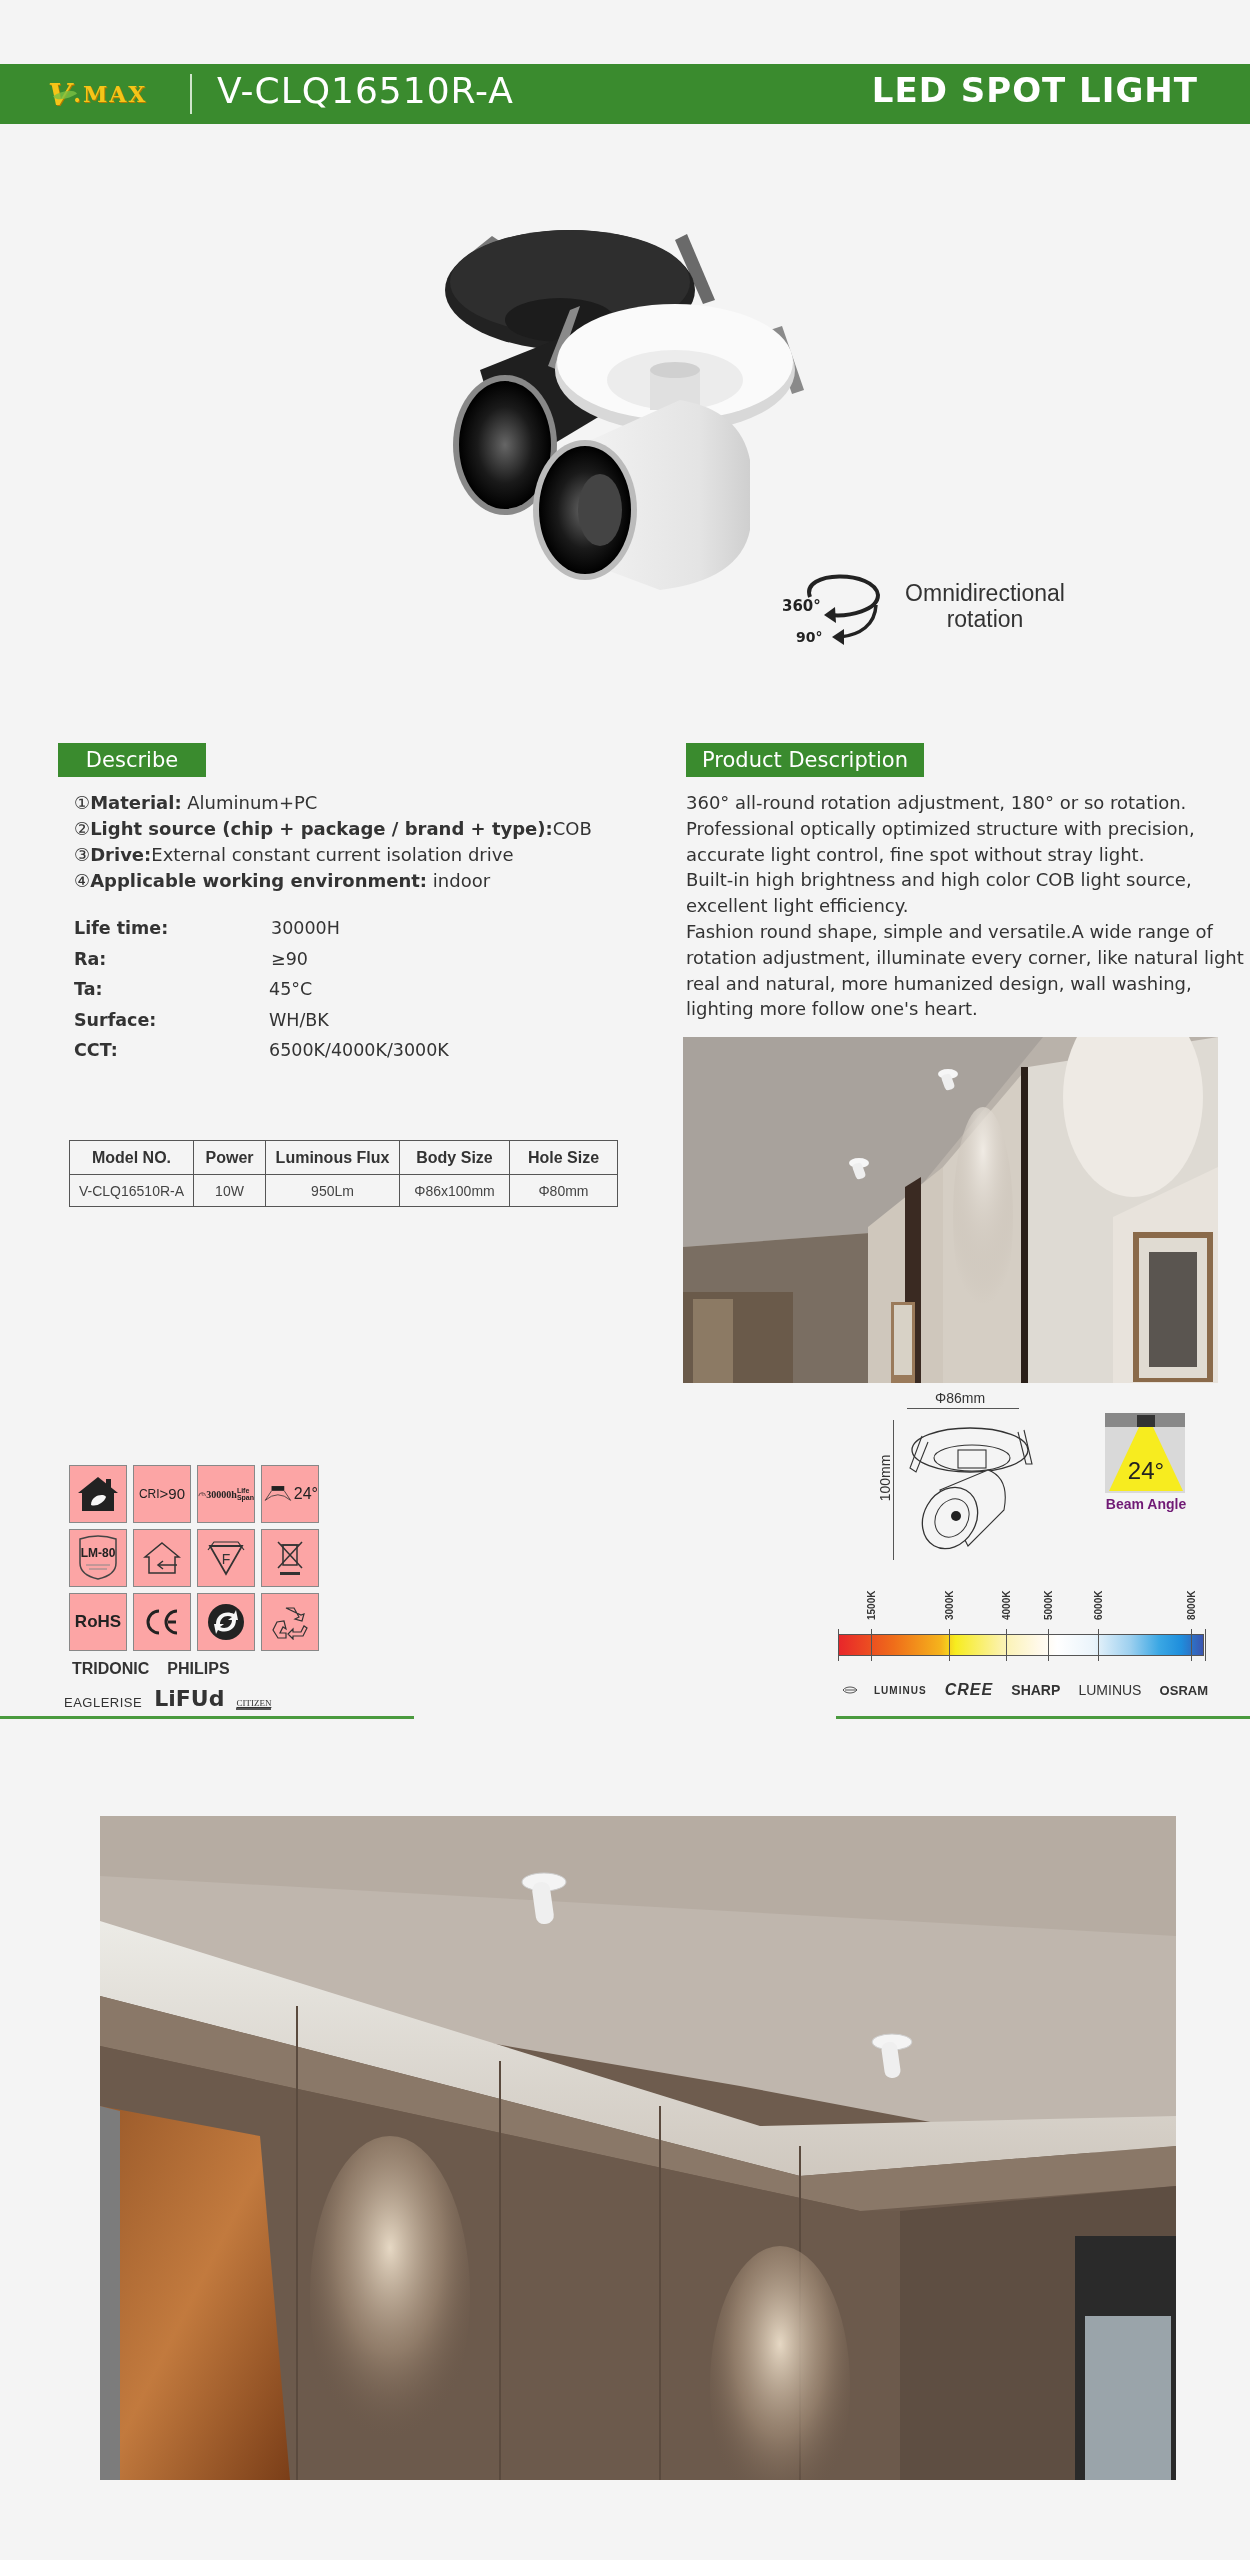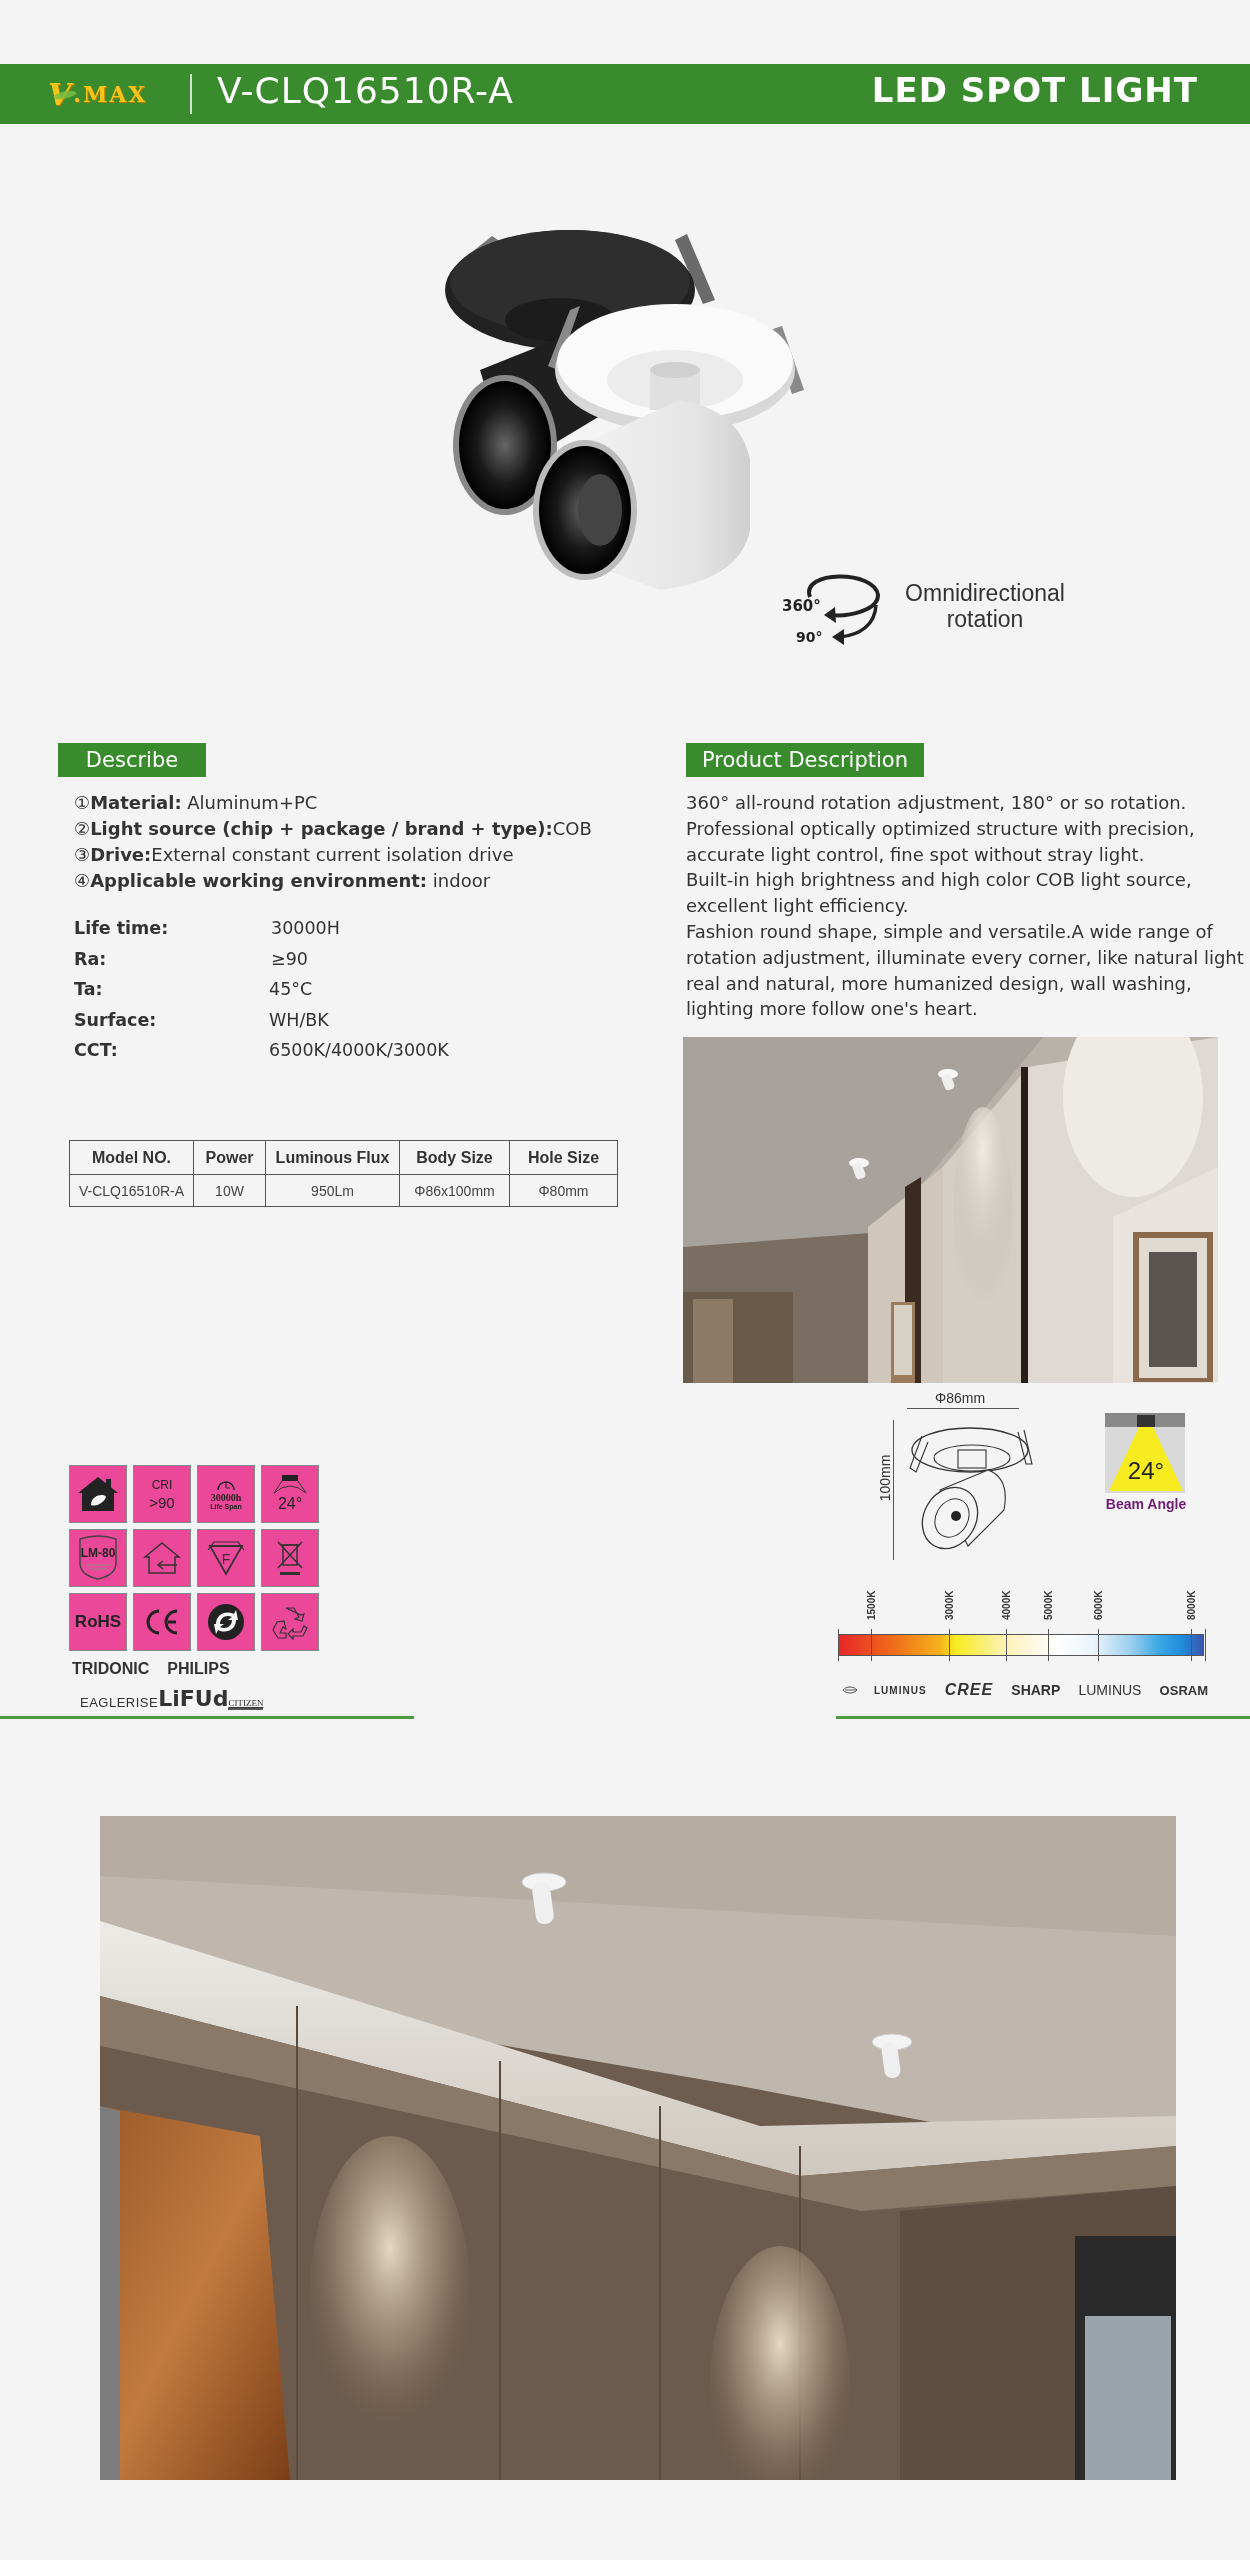--- a/index.html
+++ b/index.html
@@ -46,23 +46,23 @@
   .model-table td { height: 32px; font-size: 14px; color: #444; }
 
   
   .prod-desc { left: 686px; top: 790px; width: 560px; font-size: 18px; line-height: 25.8px; color: #333; }
 
   
   .photo1 { left: 683px; top: 1037px; width: 535px; height: 346px; overflow: hidden; }
 
   
   .cert-grid { left: 69px; top: 1465px; width: 252px; display: grid; grid-template-columns: repeat(4, 58px); grid-auto-rows: 58px; gap: 6px 6px; }
-  .cert { border: 1.5px solid #888; background: #ec4899; display: flex; align-items: center; justify-content: center; flex-direction: column; font-family: "Liberation Sans", sans-serif; color: #222; }
+  .cert { border: 1.5px solid #888; background: #fca5a5; display: flex; align-items: center; justify-content: center; flex-direction: row; font-family: "Liberation Sans", sans-serif; color: #222; }
   .brands1 { left: 72px; top: 1660px; font-family: "Liberation Sans", sans-serif; font-weight: bold; font-size: 16px; color: #333; display: flex; gap: 18px; }
-  .brands2 { left: 80px; top: 1688px; display: flex; align-items: flex-end; color: #333; }
+  .brands2 { left: 64px; top: 1688px; display: flex; align-items: flex-end; gap: 12px; color: #333; }
   .b-eagle { font-family: "Liberation Sans", sans-serif; font-size: 13px; letter-spacing: 0.5px; }
   .b-lifud { font-family: "DejaVu Sans", sans-serif; font-weight: bold; font-size: 22px; line-height: 22px; }
   .b-citizen { font-family: "Liberation Serif", serif; font-size: 9px; text-decoration: underline; border-bottom: 2px solid #555; }
   .line-left { left: 0; top: 1716px; width: 414px; height: 3px; background: #4a9a3e; }
   .line-right { left: 836px; top: 1716px; width: 414px; height: 3px; background: #4a9a3e; }
 
   
   .dim-top-label { left: 935px; top: 1390px; font-family: "Liberation Sans", sans-serif; font-size: 14px; color: #333; }
   .dim-top-line { left: 907px; top: 1408px; width: 112px; height: 1px; background: #555; }
   .dim-side-line { left: 893px; top: 1420px; width: 1px; height: 140px; background: #555; }

